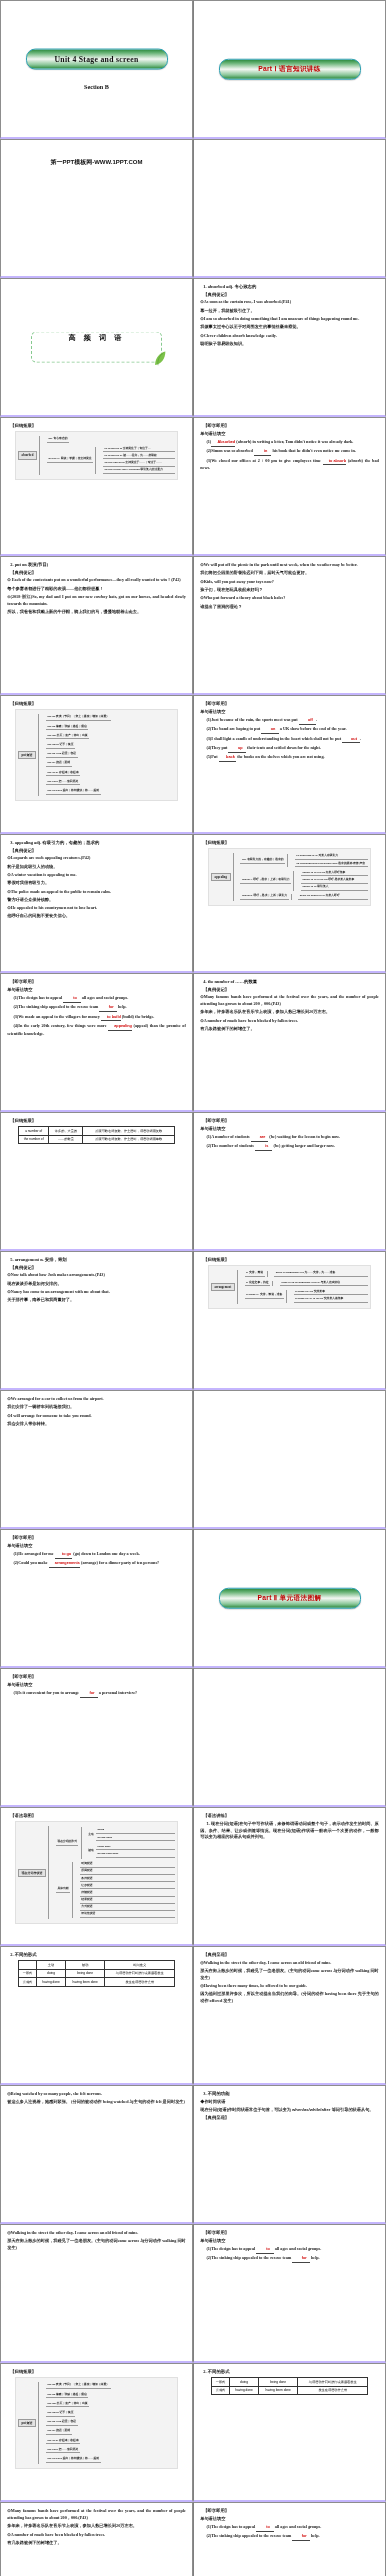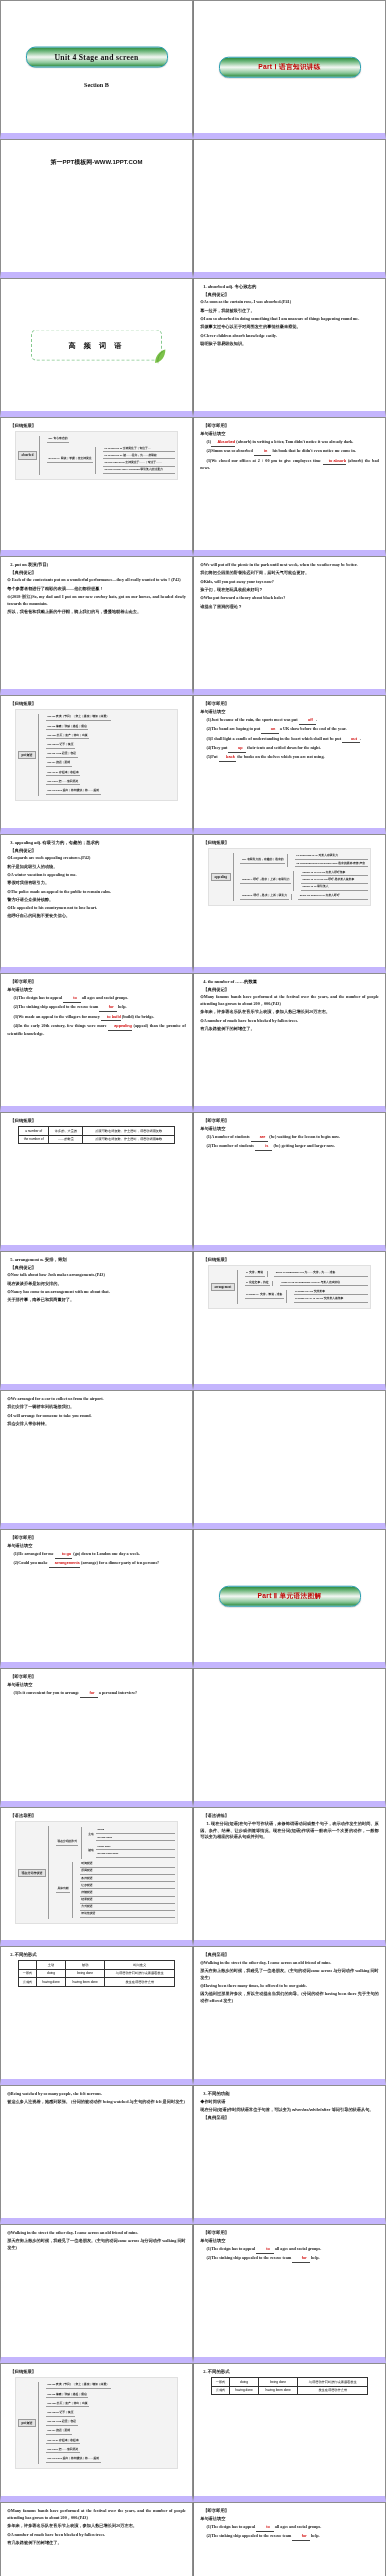--- a/index.html
+++ b/index.html
@@ -3,35 +3,35 @@
 <meta charset="utf-8">
 <style>
   html,body{margin:0;padding:0;background:#8a8a8a;}
   body{font-family:"Liberation Serif",serif;}
   #sheet{width:386px;height:3186px;position:relative;background:#808080;
          display:grid;grid-template-columns:repeat(2,193px);
          grid-auto-rows:139px;gap:0;}
   .slide{position:relative;background:#ffffff;border:0.5px solid #8d8d8d;
          box-sizing:border-box;overflow:hidden;padding:5.2px 6.2px;}
   .slide.r{border-left:1px solid #808080;}
-  .slide.b{border-bottom:6px solid #c4b5fd;}
+  .slide.b{border-bottom:2px solid #c4b5fd;}
 
   
   .pill{margin:0 auto;width:140px;height:18.5px;border-radius:9.3px;
         background:linear-gradient(to bottom,#2e8b3f 0%,#69b477 18%,#f2f7f2 50%,#8cc79a 80%,#2e8b3f 100%);
         border:0.8px solid #2a9fb0;display:flex;align-items:center;justify-content:center;
         box-shadow:0 0.5px 1px rgba(0,0,0,.35);}
   .pill span{font-weight:bold;font-size:7.7px;color:#111;letter-spacing:0.3px;white-space:nowrap;}
   .pill.part span{color:#c00000;font-family:"Liberation Sans",sans-serif;font-size:6.7px;}
   .center-wrap{position:absolute;left:0;right:0;top:50%;transform:translateY(-50%);}
   .sub{text-align:center;font-weight:bold;font-size:6.2px;margin-top:13.4px;color:#111;}
 
   
   .dashbox{margin:0 auto;width:129px;height:29px;border:0.5px dashed #86c98f;border-radius:5.2px;
-           display:flex;align-items:center;justify-content:center;position:relative;}
+           display:flex;align-items:flex-start;justify-content:center;position:relative;}
   .dashbox span{font-weight:bold;font-size:7.2px;letter-spacing:3.1px;color:#111;}
   .leaf{position:absolute;right:-5.2px;bottom:-4.1px;width:13.4px;height:15.5px;}
 
   
   .wm{text-align:center;font-family:"Liberation Sans",sans-serif;font-weight:bold;
       font-size:6px;color:#111;margin-top:12.4px;}
 
   
   .hd{font-weight:bold;font-size:4.4px;margin:0 0 2.6px 3.1px;color:#111;}
   .cn-hd{font-weight:bold;font-size:4.3px;margin:0 0 2.6px 3.1px;color:#111;

